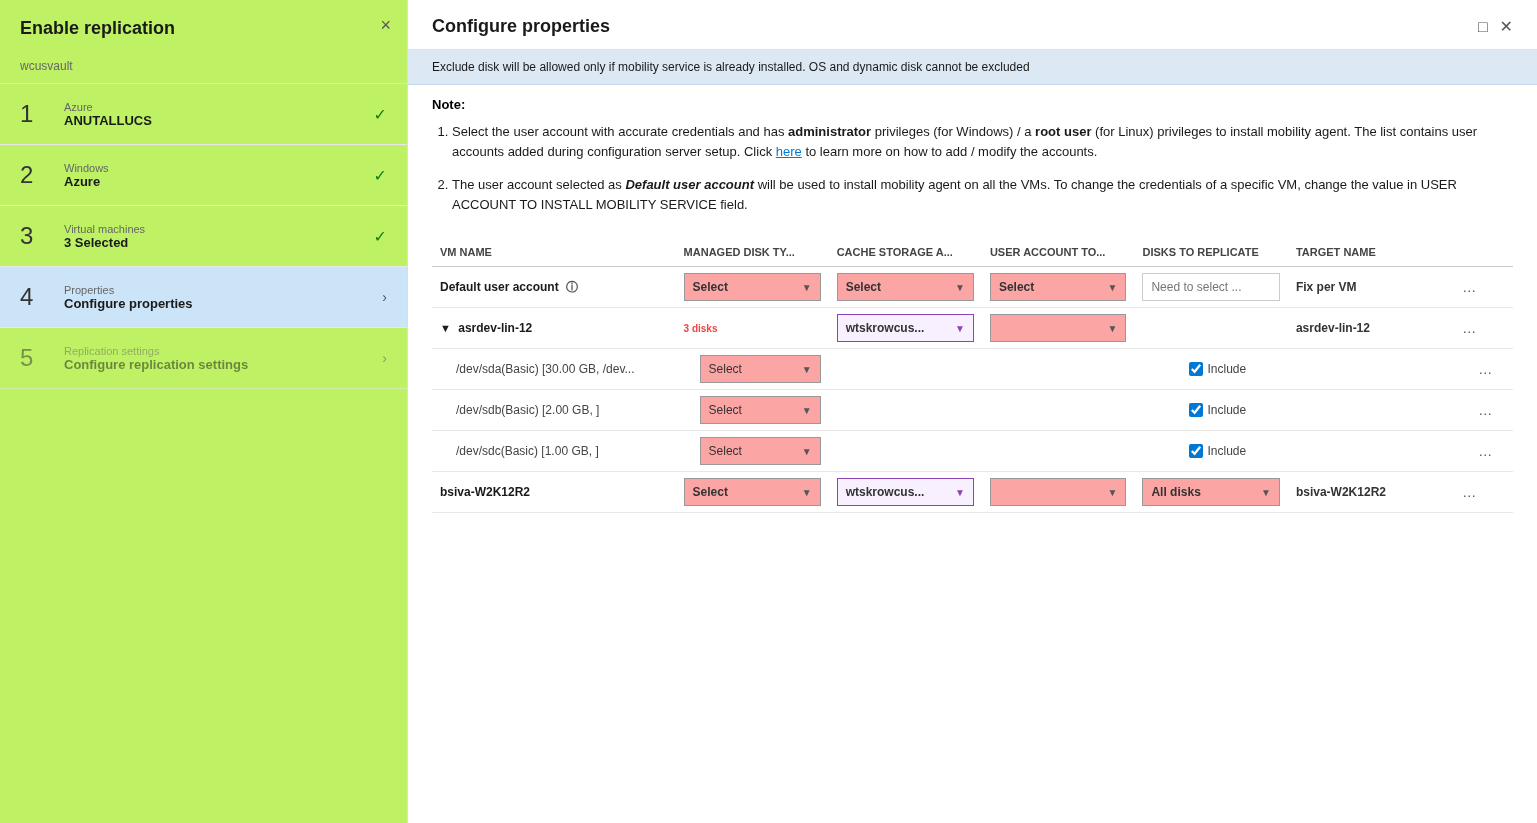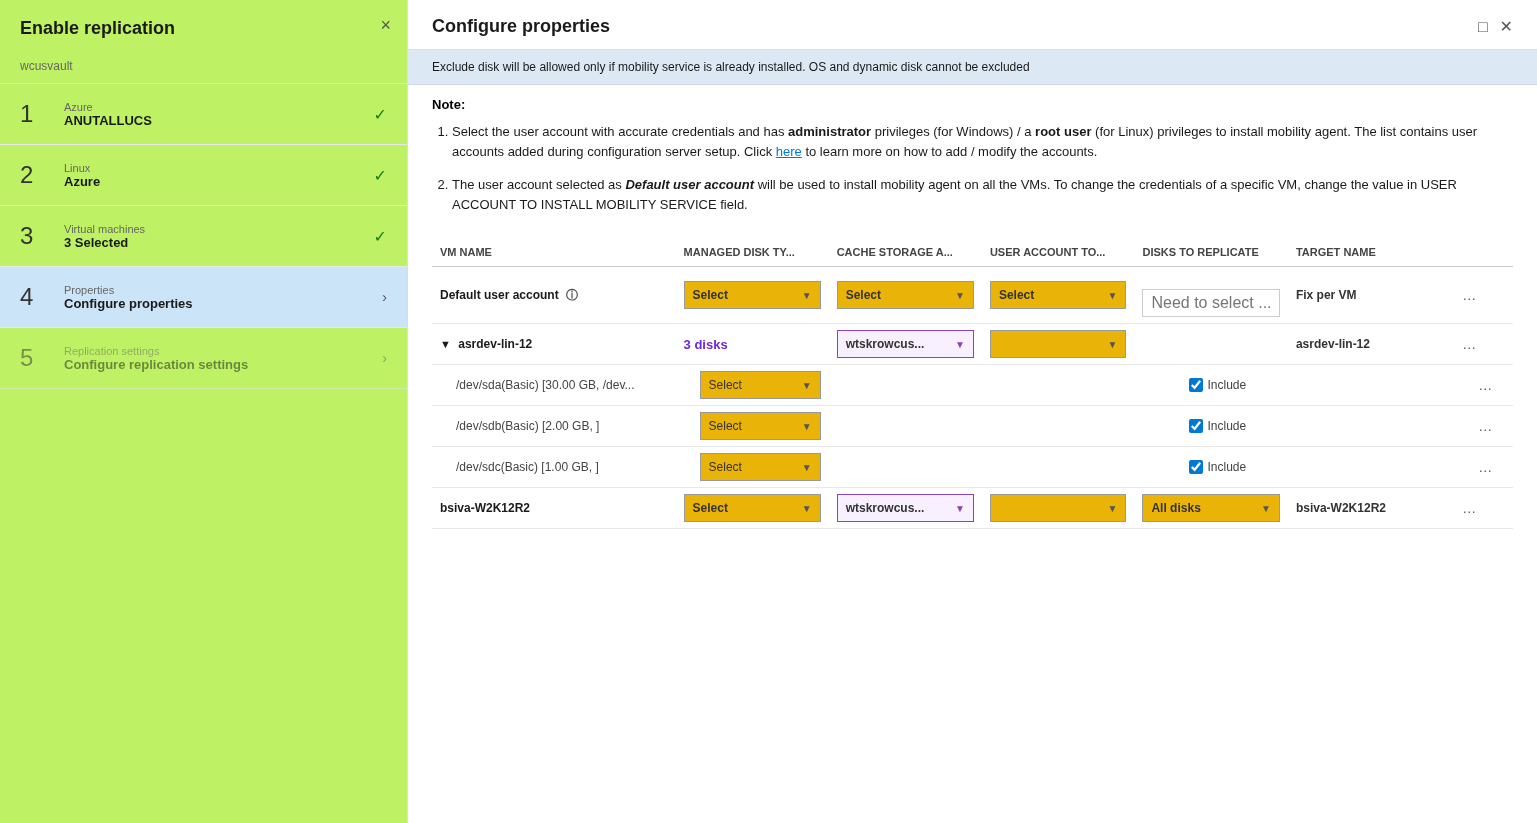--- a/index.html
+++ b/index.html
@@ -199,21 +199,21 @@
     .disk-row td {
       font-size: 12px;
       color: #444;
       padding-left: 24px;
     }
 
     .select-dropdown {
       display: flex;
       align-items: center;
       border: 1px solid #999;
-      background: #eab308;
+      background: #fca5a5;
       padding: 4px 8px;
       cursor: pointer;
       min-width: 100px;
       justify-content: space-between;
       font-size: 12px;
       color: #333;
       height: 28px;
     }
     .select-dropdown.purple-border {
       border-color: #8b44b8;
@@ -224,27 +224,26 @@
       font-size: 10px;
       color: #555;
     }
     .select-dropdown.purple-border .arrow-down {
       color: #8b44b8;
     }
 
     .need-select-input {
       border: 1px solid #ccc;
       padding: 4px 8px;
-      font-size: 16px;
+      font-size: 12px;
       color: #b91c1c;
       height: 28px;
       width: 100%;
       background: #fff;
       cursor: text;
-      margin-top: 16px;
     }
 
     .include-cell {
       display: flex;
       align-items: center;
       gap: 4px;
       font-size: 12px;
       margin-left: 31px;
     }
     .include-cell input[type="checkbox"] {
@@ -270,22 +269,22 @@
       color: #555;
       padding: 2px 4px;
     }
 
     .expand-icon {
       margin-right: 4px;
       font-size: 11px;
     }
 
     .disks-count {
-      font-size: 13px;
-      color: #6d28d9;
+      font-size: 10px;
+      color: #ef4444;
     }
   </style>
 </head>
 <body>
 
 <div class="left-panel">
   <div class="left-header">
     <h2>Enable replication</h2>
     <div class="subtitle">wcusvault</div>
   </div>
@@ -298,21 +297,21 @@
       <div class="step-info">
         <div class="step-label">Azure</div>
         <div class="step-value">ANUTALLUCS</div>
       </div>
       <span class="step-check">✓</span>
     </div>
 
     <div class="step-item">
       <span class="step-number">2</span>
       <div class="step-info">
-        <div class="step-label">Linux</div>
+        <div class="step-label">Windows</div>
         <div class="step-value">Azure</div>
       </div>
       <span class="step-check">✓</span>
     </div>
 
     <div class="step-item">
       <span class="step-number">3</span>
       <div class="step-info">
         <div class="step-label">Virtual machines</div>
         <div class="step-value">3 Selected</div>

